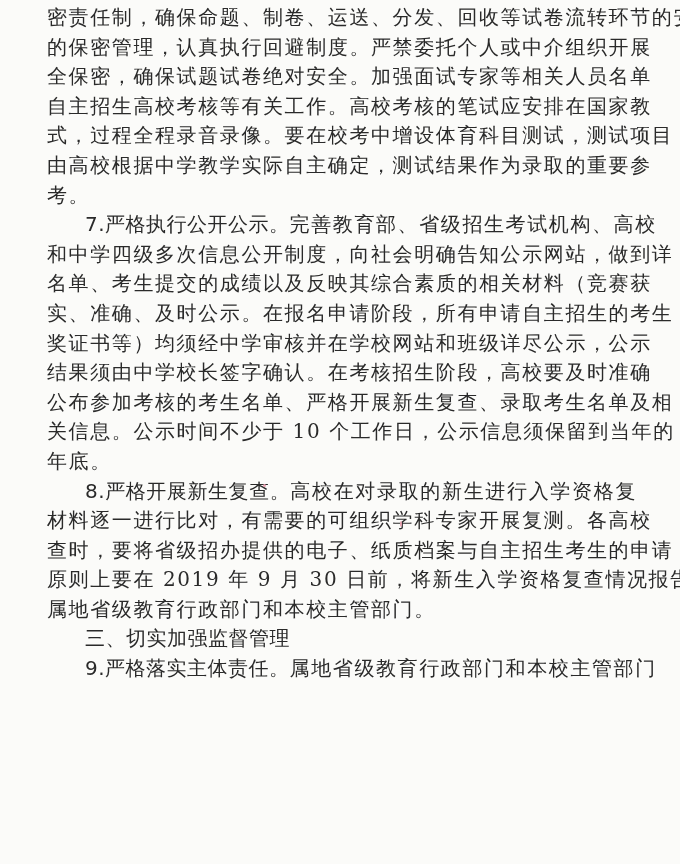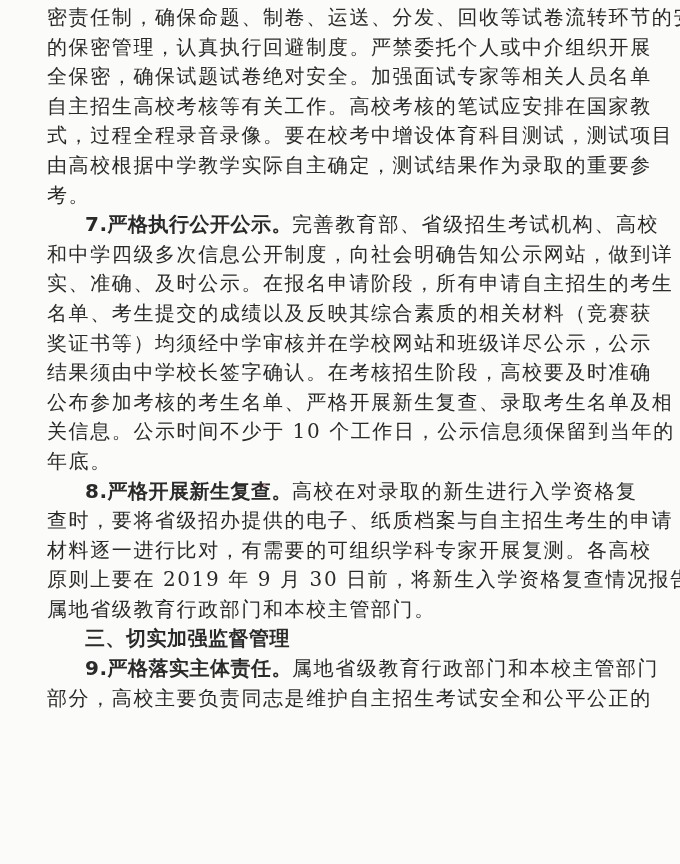--- a/index.html
+++ b/index.html
@@ -14,52 +14,51 @@
     position: absolute; left: 47px; top: 3px; width: 590px;
   }
   .line {
     height: 29.6px; line-height: 29.6px;
     font-size: 20px; letter-spacing: 1.6px;
     white-space: nowrap; overflow: visible;
     text-align: justify; text-align-last: justify;
   }
   .line.last { text-align-last: left; }
   .line.indent { padding-left: 38px; }
-  .bold { font-weight: bold; font-family: "DejaVu Sans", "Liberation Sans", sans-serif; letter-spacing: 0.5px; }
-  .heading { font-weight: bold; font-family: "DejaVu Sans", "Liberation Sans", sans-serif; letter-spacing: 0.5px; padding-left: 38px; }
+  .bold { font-weight: normal; font-family: "DejaVu Sans", "Liberation Sans", sans-serif; letter-spacing: 0.5px; }
+  .heading { font-weight: normal; font-family: "DejaVu Sans", "Liberation Sans", sans-serif; letter-spacing: 0.5px; padding-left: 38px; }
   .mark { position:absolute; width:3px; height:3px; background:#e8a0b0; border-radius:50%; }
 </style>
 </head>
 <body>
 
 <div class="page">
   <div class="line">密责任制，确保命题、制卷、运送、分发、回收等试卷流转环节的安</div>
   <div class="line">的保密管理，认真执行回避制度。严禁委托个人或中介组织开展</div>
   <div class="line">全保密，确保试题试卷绝对安全。加强面试专家等相关人员名单</div>
   <div class="line">自主招生高校考核等有关工作。高校考核的笔试应安排在国家教</div>
   <div class="line">式，过程全程录音录像。要在校考中增设体育科目测试，测试项目</div>
   <div class="line">由高校根据中学教学实际自主确定，测试结果作为录取的重要参</div>
   <div class="line last">考。</div>
 
   <div class="line indent"><span class="bold">7.严格执行公开公示。</span><span>完善教育部、省级招生考试机构、高校</span></div>
   <div class="line">和中学四级多次信息公开制度，向社会明确告知公示网站，做到详</div>
+  <div class="line">名单、考生提交的成绩以及反映其综合素质的相关材料（竞赛获</div>
   <div class="line">实、准确、及时公示。在报名申请阶段，所有申请自主招生的考生</div>
-  <div class="line">名单、考生提交的成绩以及反映其综合素质的相关材料（竞赛获</div>
   <div class="line">奖证书等）均须经中学审核并在学校网站和班级详尽公示，公示</div>
   <div class="line">结果须由中学校长签字确认。在考核招生阶段，高校要及时准确</div>
   <div class="line">公布参加考核的考生名单、严格开展新生复查、录取考生名单及相</div>
   <div class="line">关信息。公示时间不少于 10 个工作日，公示信息须保留到当年的</div>
   <div class="line last">年底。</div>
 
   <div class="line indent"><span class="bold">8.严格开展新生复查。</span><span>高校在对录取的新生进行入学资格复</span></div>
+  <div class="line">材料逐一进行比对，有需要的可组织学科专家开展复测。各高校</div>
   <div class="line">查时，要将省级招办提供的电子、纸质档案与自主招生考生的申请</div>
-  <div class="line">材料逐一进行比对，有需要的可组织学科专家开展复测。各高校</div>
   <div class="line">原则上要在 2019 年 9 月 30 日前，将新生入学资格复查情况报告</div>
   <div class="line last">属地省级教育行政部门和本校主管部门。</div>
 
   <div class="line last heading">三、切实加强监督管理</div>
 
   <div class="line indent"><span class="bold">9.严格落实主体责任。</span><span>属地省级教育行政部门和本校主管部门</span></div>
-  <div class="line">部分，高校主要负责同志是维护自主招生考试安全和公平公正的</div>
 </div>
 
 <div class="mark" style="left:263px; top:484px;"></div>
 <div class="mark" style="left:400px; top:521px; width:2px; height:6px;"></div>
 
 </body></html>

